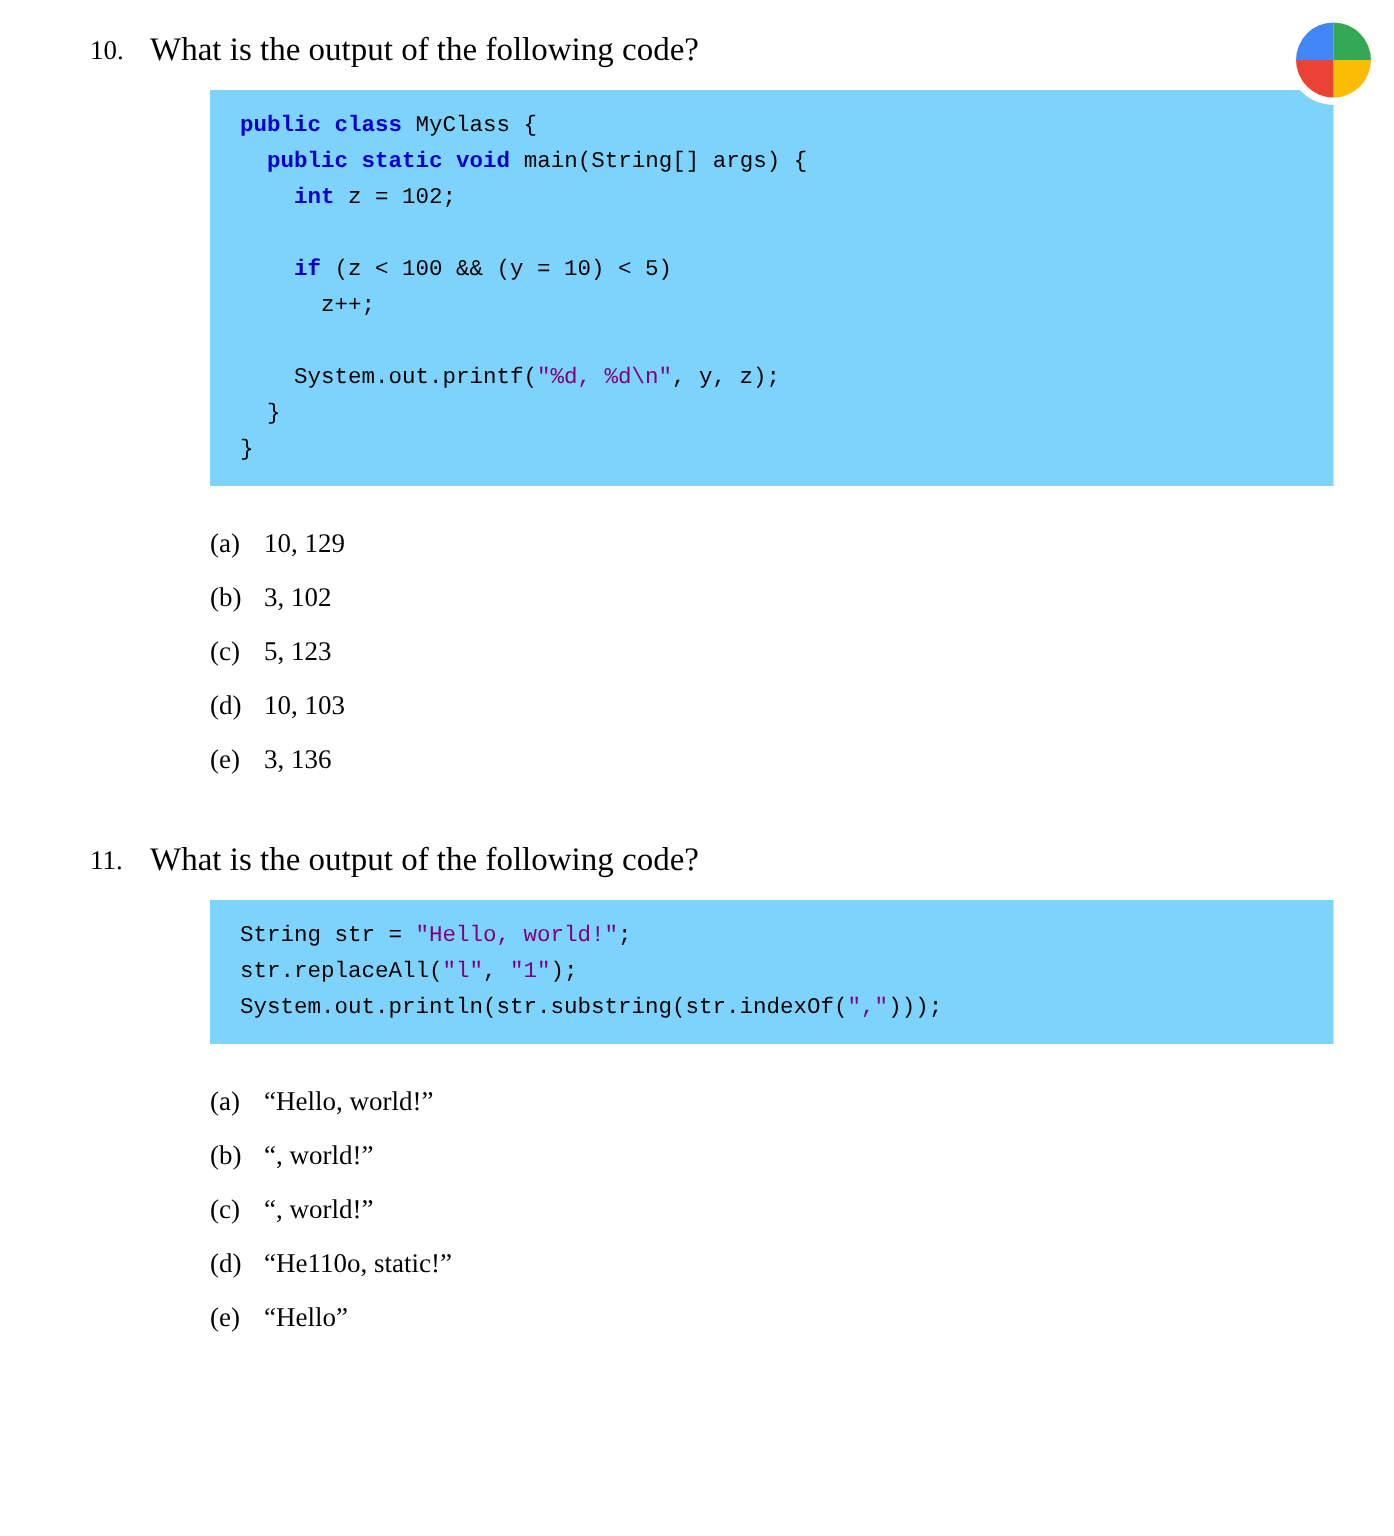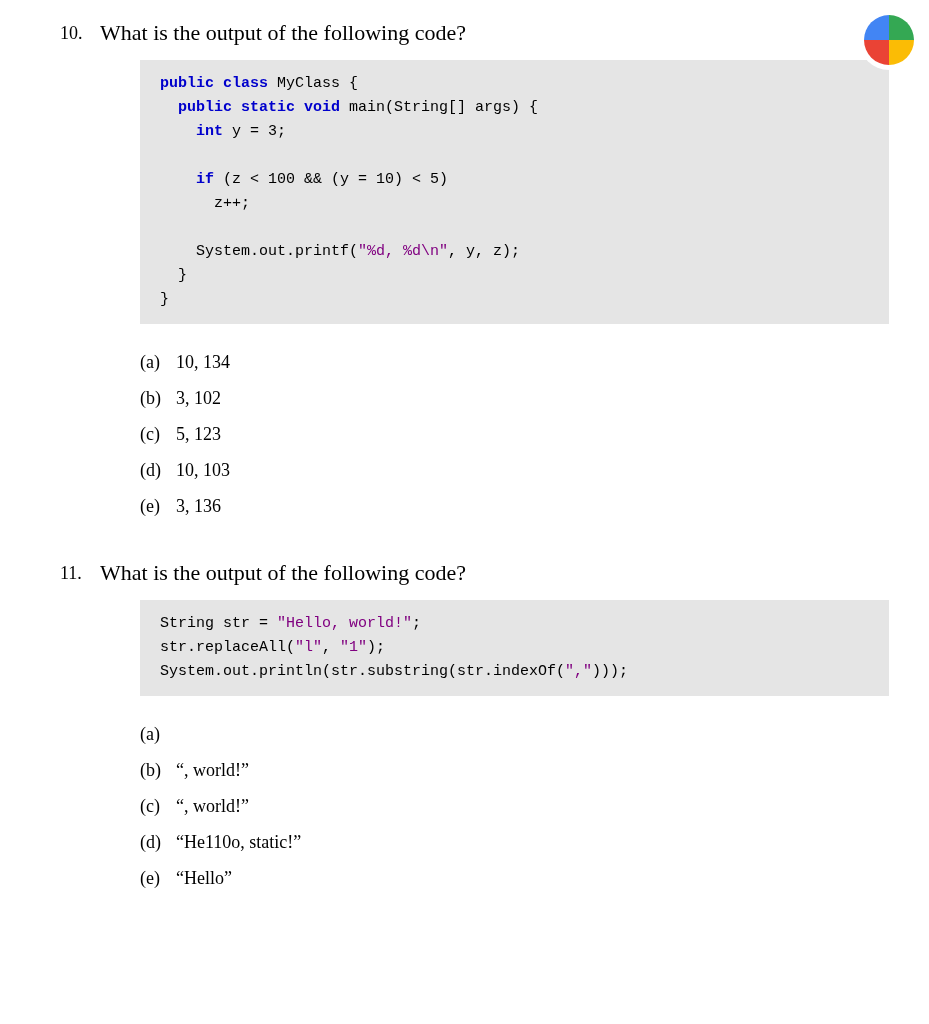--- a/index.html
+++ b/index.html
@@ -40,21 +40,21 @@
     .question-number {
       min-width: 40px;
       font-size: 18px;
     }
 
     .question-text {
       font-size: 22px;
     }
 
     .code-block {
-      background: #e5e5e5;
+      background: #7dd3fc;
       border: none;
       font-family: "Courier New", Courier, monospace;
       font-size: 15px;
       line-height: 1.6;
       margin-left: 80px;
       margin-bottom: 20px;
       padding: 12px 20px;
     }
 
     .code-line {
@@ -102,34 +102,34 @@
 
 <div class="question-block">
   <div class="question-header">
     <span class="question-number">10.</span>
     <span class="question-text">What is the output of the following code?</span>
   </div>
 
   <div class="code-block">
     <div class="code-line"><span class="kw-blue">public</span> <span class="kw-blue">class</span> MyClass {</div>
     <div class="code-line">  <span class="kw-blue">public</span> <span class="kw-blue">static</span> <span class="kw-blue">void</span> main(String[] args) {</div>
-    <div class="code-line">    <span class="kw-blue">int</span> y = 3;</div>
+    <div class="code-line">    <span class="kw-blue">int</span> z = 102;</div>
     <div class="code-line"> </div>
     <div class="code-line">    <span class="kw-blue">if</span> (z &lt; 100 &amp;&amp; (y = 10) &lt; 5)</div>
     <div class="code-line">      z++;</div>
     <div class="code-line"> </div>
     <div class="code-line">    System.out.printf(<span class="str-purple">"%d, %d\n"</span>, y, z);</div>
     <div class="code-line">  }</div>
     <div class="code-line">}</div>
   </div>
 
   <div class="answers-list">
     <div class="answer-item">
       <span class="answer-label">(a)</span>
-      <span>10, 134</span>
+      <span>10, 129</span>
     </div>
     <div class="answer-item">
       <span class="answer-label">(b)</span>
       <span>3, 102</span>
     </div>
     <div class="answer-item">
       <span class="answer-label">(c)</span>
       <span>5, 123</span>
     </div>
     <div class="answer-item">
@@ -151,20 +151,21 @@
 
   <div class="code-block">
     <div class="code-line">String str = <span class="str-purple">"Hello, world!"</span>;</div>
     <div class="code-line">str.replaceAll(<span class="str-purple">"l"</span>, <span class="str-purple">"1"</span>);</div>
     <div class="code-line">System.out.println(str.substring(str.indexOf(<span class="str-purple">","</span>)));</div>
   </div>
 
   <div class="answers-list">
     <div class="answer-item">
       <span class="answer-label">(a)</span>
+      <span>“Hello, world!”</span>
     </div>
     <div class="answer-item">
       <span class="answer-label">(b)</span>
       <span>“, world!”</span>
     </div>
     <div class="answer-item">
       <span class="answer-label">(c)</span>
       <span>“, world!”</span>
     </div>
     <div class="answer-item">

